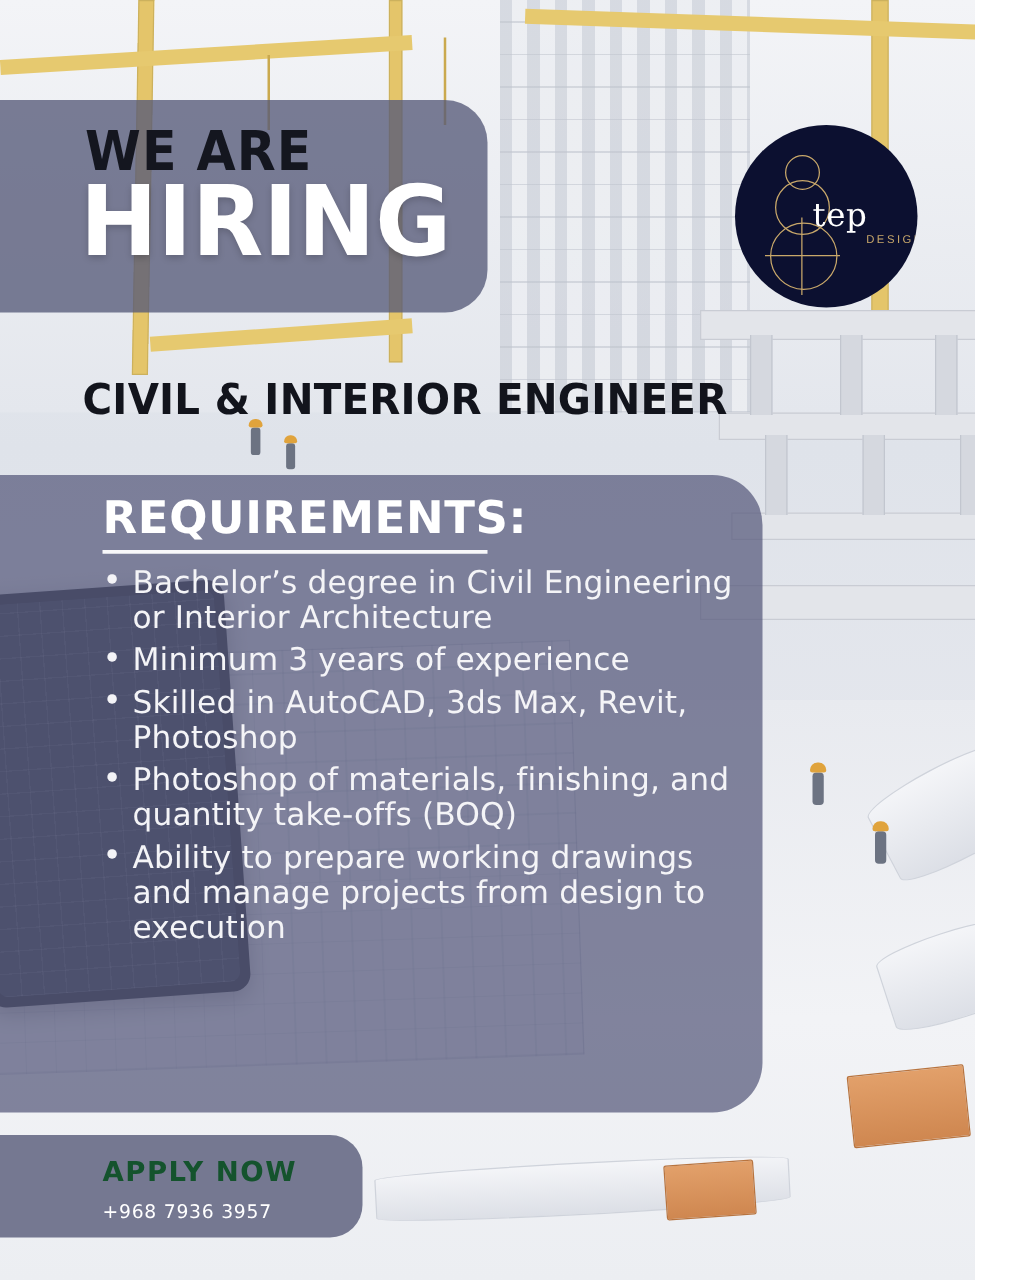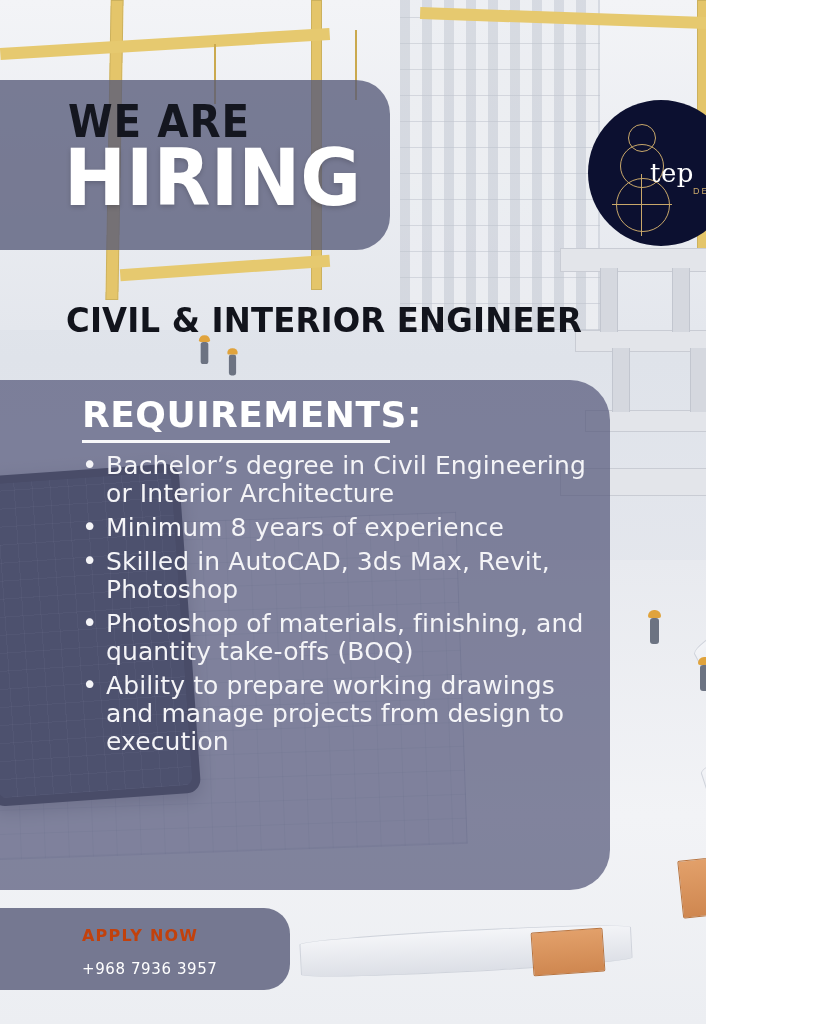--- a/index.html
+++ b/index.html
@@ -5,21 +5,21 @@
   html, body {
     margin: 0;
     padding: 0;
     background: #ffffff;
   }
   body {
     font-family: "Liberation Sans", sans-serif;
   }
   .poster {
     position: relative;
-    width: 706px;
+    width: 780px;
     height: 1024px;
     overflow: hidden;
     background: #d9dde4;
   }
 
   
   .bg {
     position: absolute;
     inset: 0;
     background:
@@ -308,23 +308,23 @@
     width: 330px; height: 82px;
     background: rgba(86, 90, 120, 0.80);
     border-top-right-radius: 26px;
     border-bottom-right-radius: 26px;
   }
   .apply-label {
     position: absolute;
     left: 82px; top: 926px;
     font-family: "DejaVu Sans", sans-serif;
     font-weight: 700;
-    font-size: 16px;
+    font-size: 22px;
     letter-spacing: 1.2px;
-    color: #c2410c;
+    color: #14532d;
   }
   .apply-phone {
     position: absolute;
     left: 82px; top: 960px;
     font-family: "DejaVu Sans", sans-serif;
     font-size: 15px;
     letter-spacing: .6px;
     color: #ffffff;
   }
 </style>
@@ -389,21 +389,21 @@
     </div>
   </div>
 
   <div class="job-title">CIVIL &amp; INTERIOR ENGINEER</div>
 
   <div class="panel-req"></div>
   <div class="req-title">REQUIREMENTS:</div>
   <div class="req-underline"></div>
   <ul class="req-list">
     <li>Bachelor’s degree in Civil Engineering or Interior Architecture</li>
-    <li>Minimum 8 years of experience</li>
+    <li>Minimum 3 years of experience</li>
     <li>Skilled in AutoCAD, 3ds Max, Revit, Photoshop</li>
     <li>Photoshop of materials, finishing, and quantity take-offs (BOQ)</li>
     <li>Ability to prepare working drawings and manage projects from design to execution</li>
   </ul>
 
   <div class="panel-apply"></div>
   <div class="apply-label">APPLY NOW</div>
   <div class="apply-phone">+968 7936 3957</div>
 
 </div>

